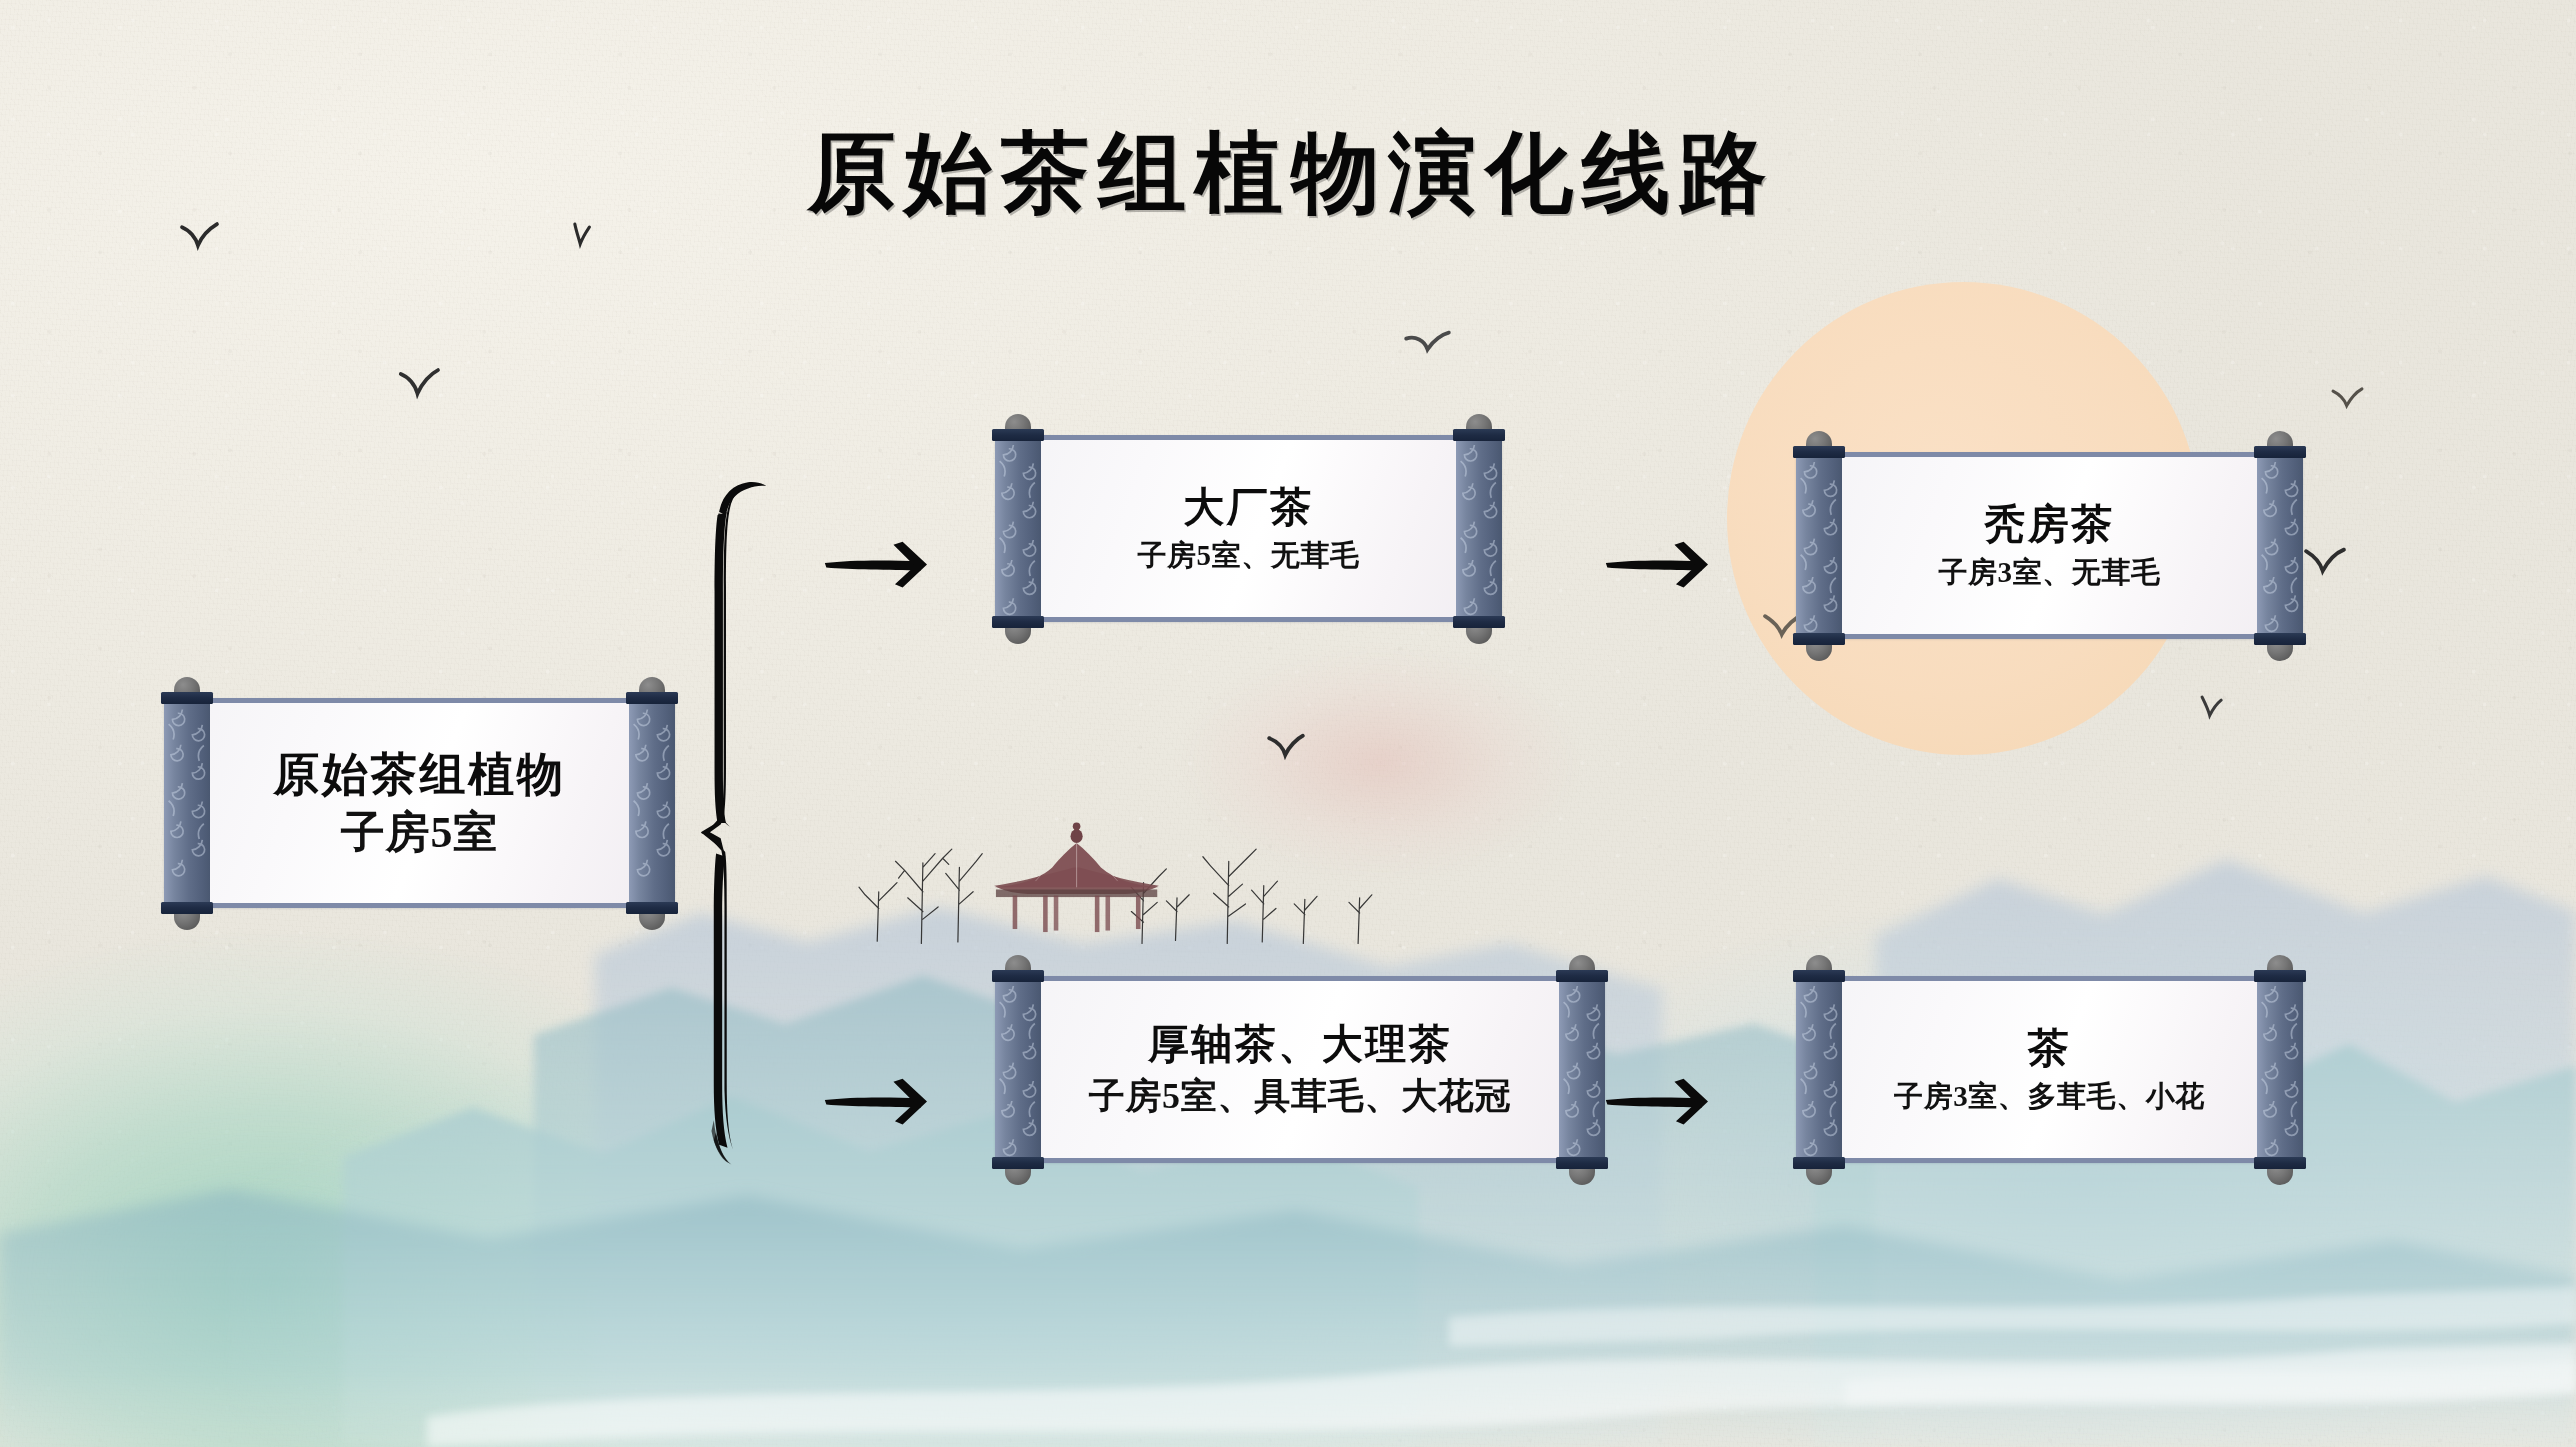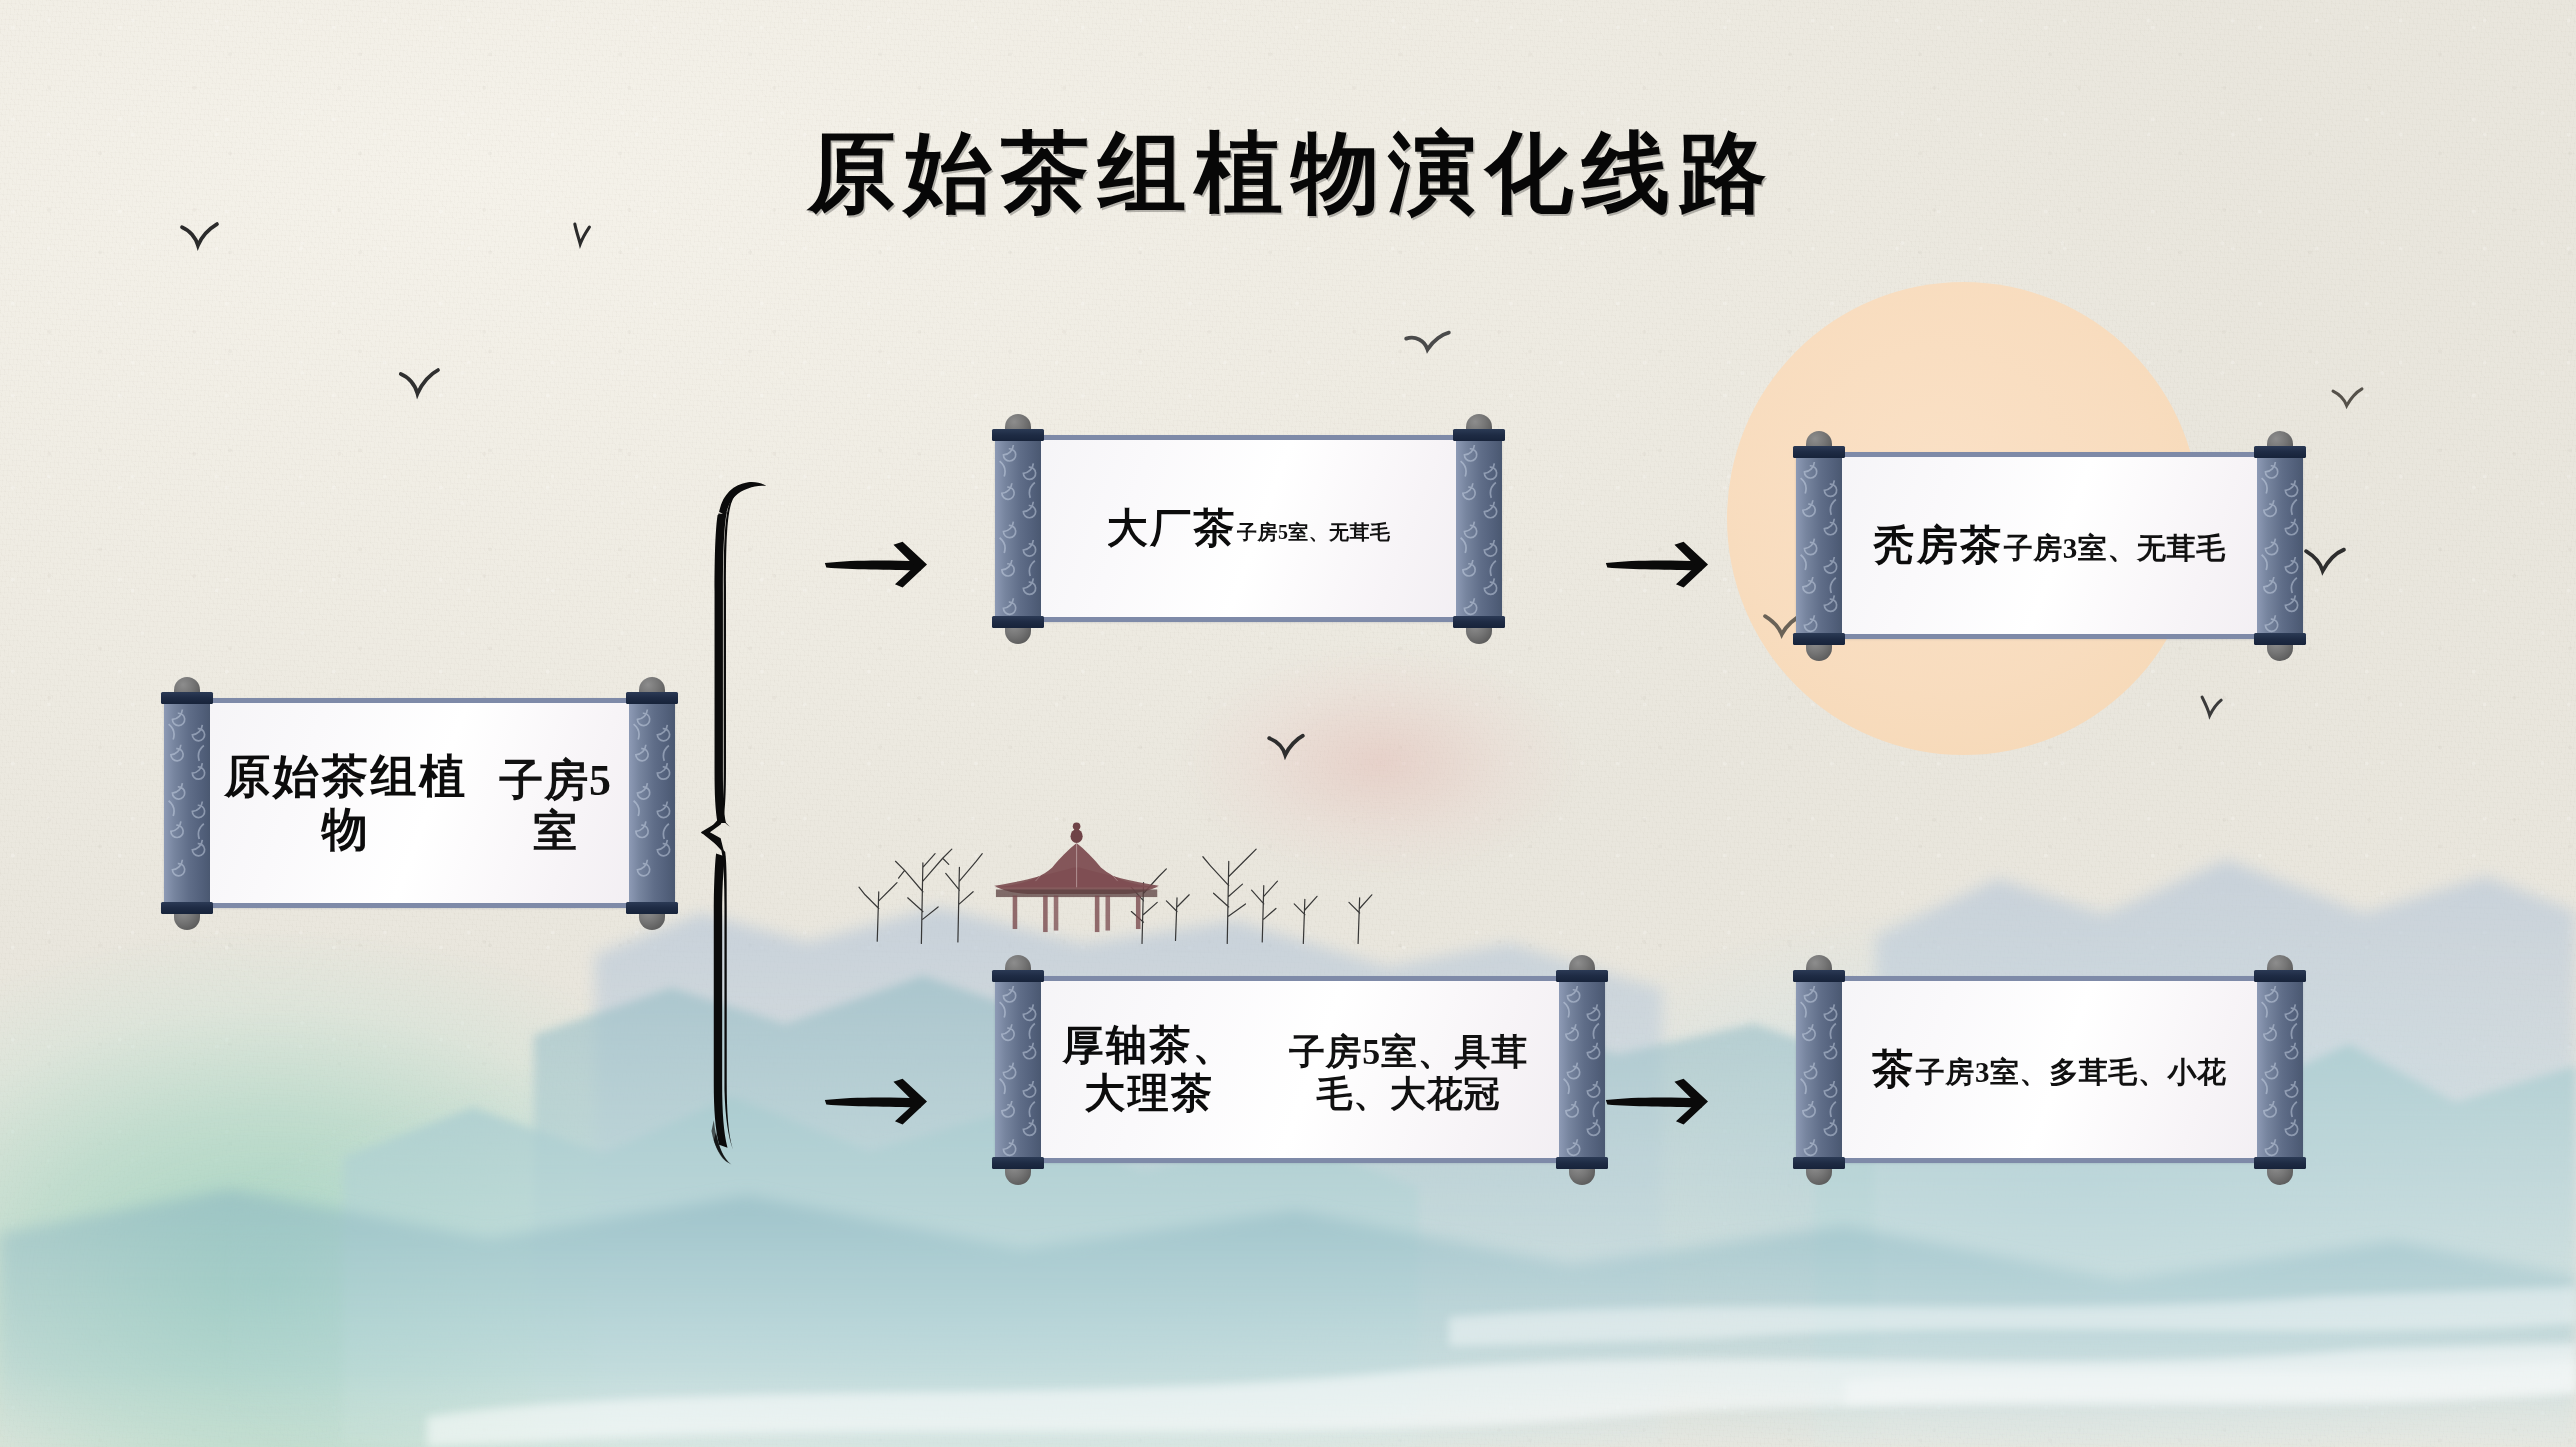--- a/index.html
+++ b/index.html
@@ -99,21 +99,21 @@
   .roller .cap.bot{bottom:13.7px;}
   .roller .knob{
     position:absolute;left:50%;width:26px;height:26px;margin-left:-13px;
     background:radial-gradient(circle at 35% 30%, #8d8d8d 0%, #767676 40%, #5e5e5e 75%, #4d4d4d 100%);
   }
   .roller .knob.top{top:-1.5px;border-radius:13px 13px 4.6px 4.6px;}
   .roller .knob.bot{bottom:-1.5px;border-radius:4.6px 4.6px 13px 13px;}
 
   .card-body{
     position:absolute;left:46px;right:46px;top:0;bottom:0;
-    display:flex;align-items:center;justify-content:center;
+    display:flex;flex-direction:column;align-items:center;justify-content:center;
     text-align:center;line-height:1.16;
   }
   .card-title{
     font-weight:bold;color:#0c0c0c;letter-spacing:.06em;
     font-family:"Liberation Serif","DejaVu Serif",serif;
   }
   .card-sub{
     font-weight:bold;color:#111;letter-spacing:.02em;
     font-family:"Liberation Serif","DejaVu Serif",serif;
   }
@@ -428,21 +428,21 @@
           </g>
         </svg>
       </div>
       <div class="knob top"></div>
         <div class="knob bot"></div>
       <div class="cap top"></div>
         <div class="cap bot"></div>
     </div>
     <div class="card-body">
       <div class="card-title" style="font-size:41px;">大厂茶</div>
-      <div class="card-sub" style="font-size:20px;margin-top:7.6px;">子房5室、无茸毛</div>
+      <div class="card-sub" style="font-size:29px;margin-top:7.6px;">子房5室、无茸毛</div>
     </div>
   </div>
 
   <div class="scroll" style="left:1796px;top:452px;width:507px;height:187px;">
     <div class="scroll-inner"></div>
     <div class="roller" style="left:0;">
       <div class="bar">
         <svg class="swirls" viewBox="0 0 60 245" preserveAspectRatio="none">
           <g fill="none" stroke="#cfdaea" stroke-width="2.2" opacity=".85">
             <path d="M18 18 a8 8 0 1 1 -7 8 a14 14 0 0 0 13 -13"></path>

